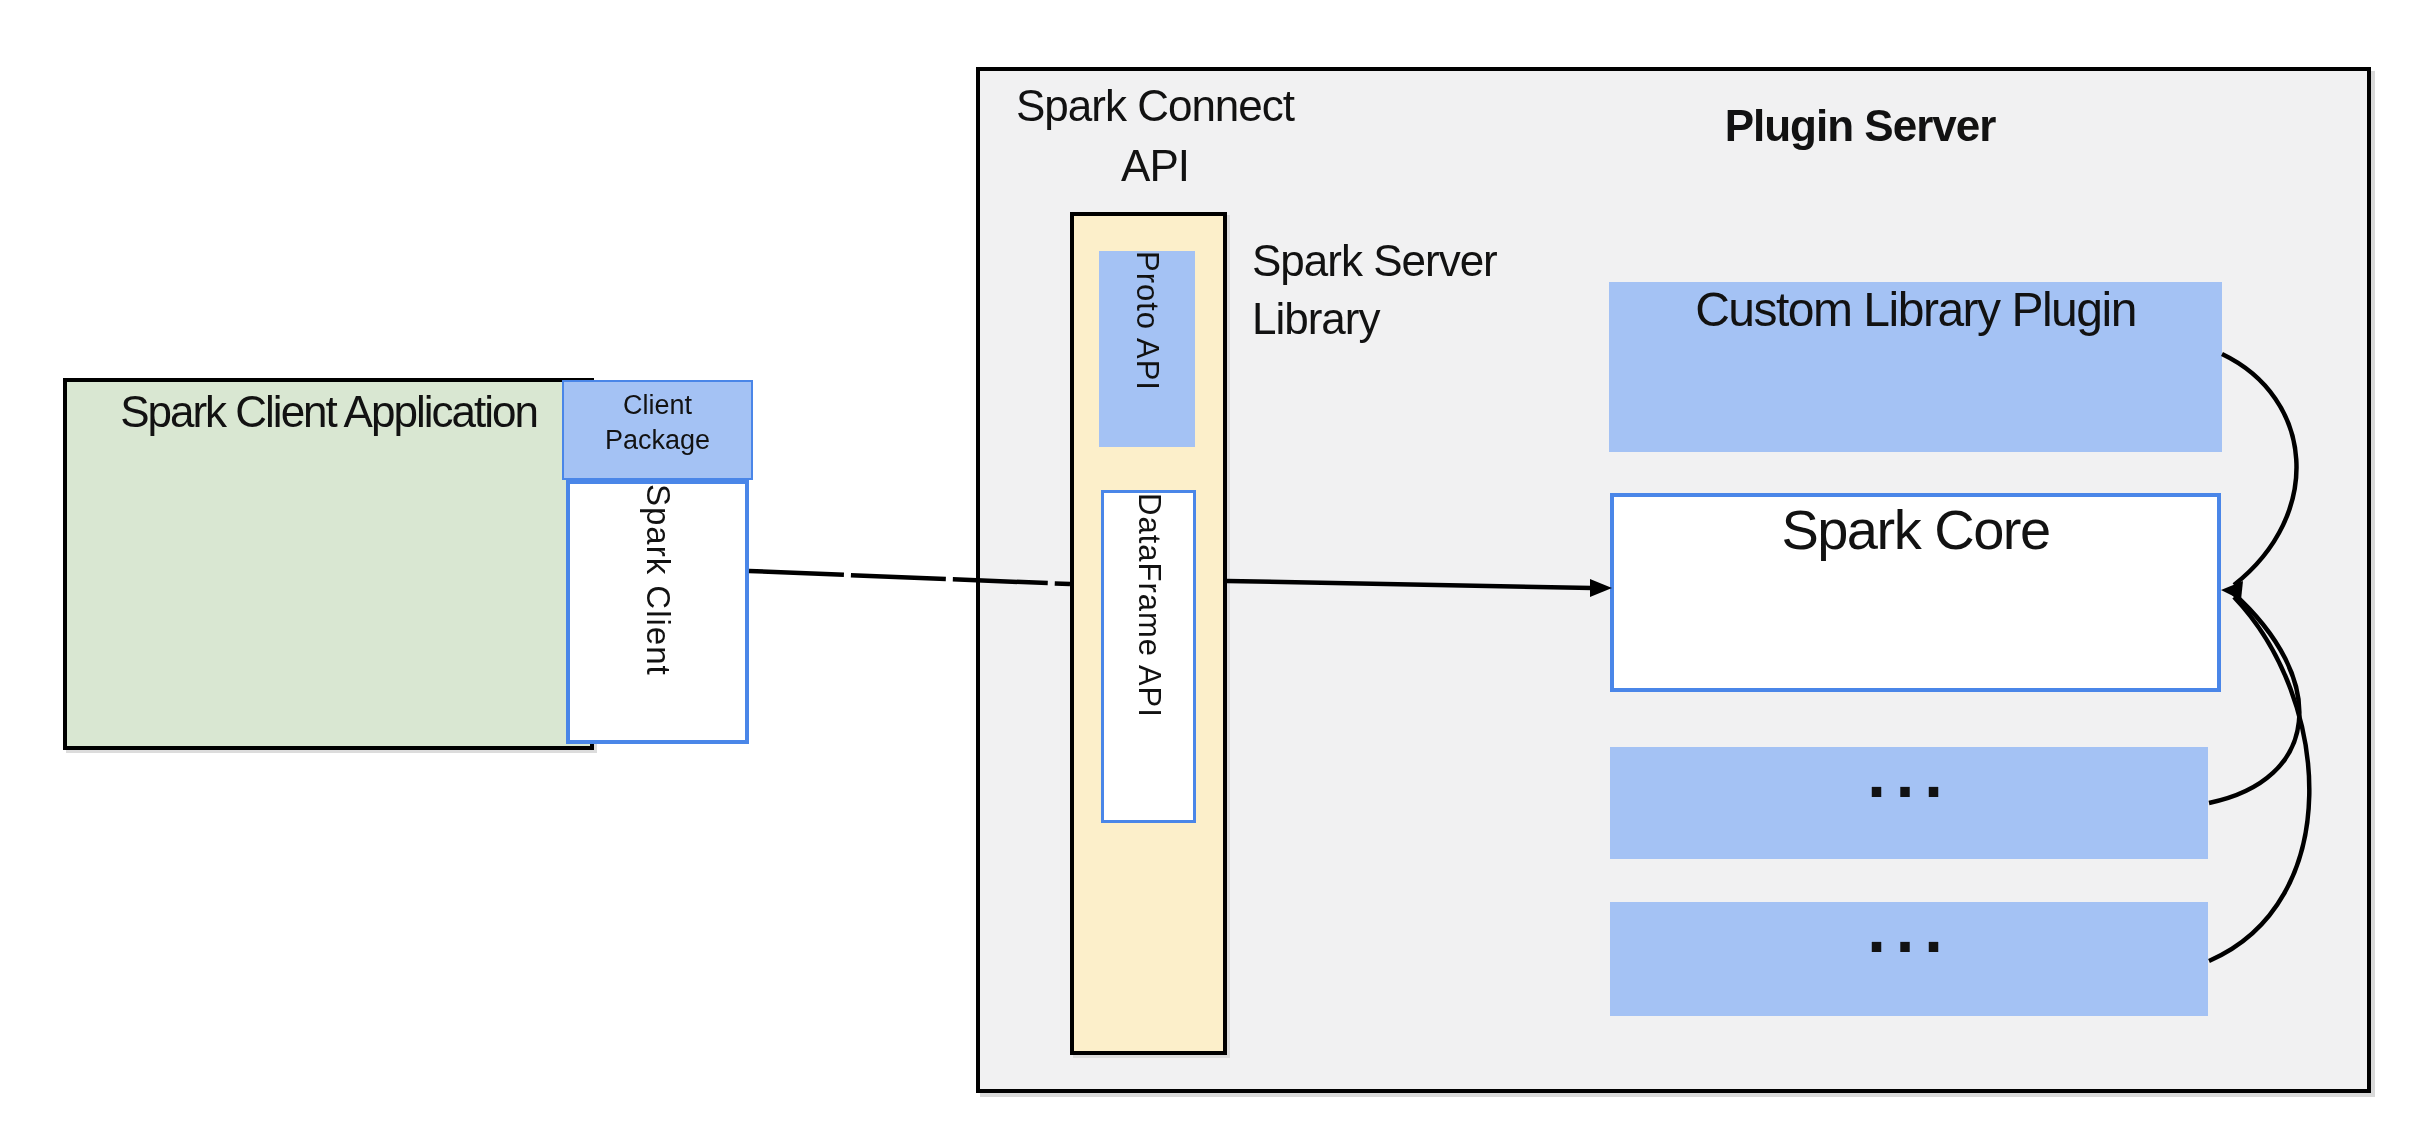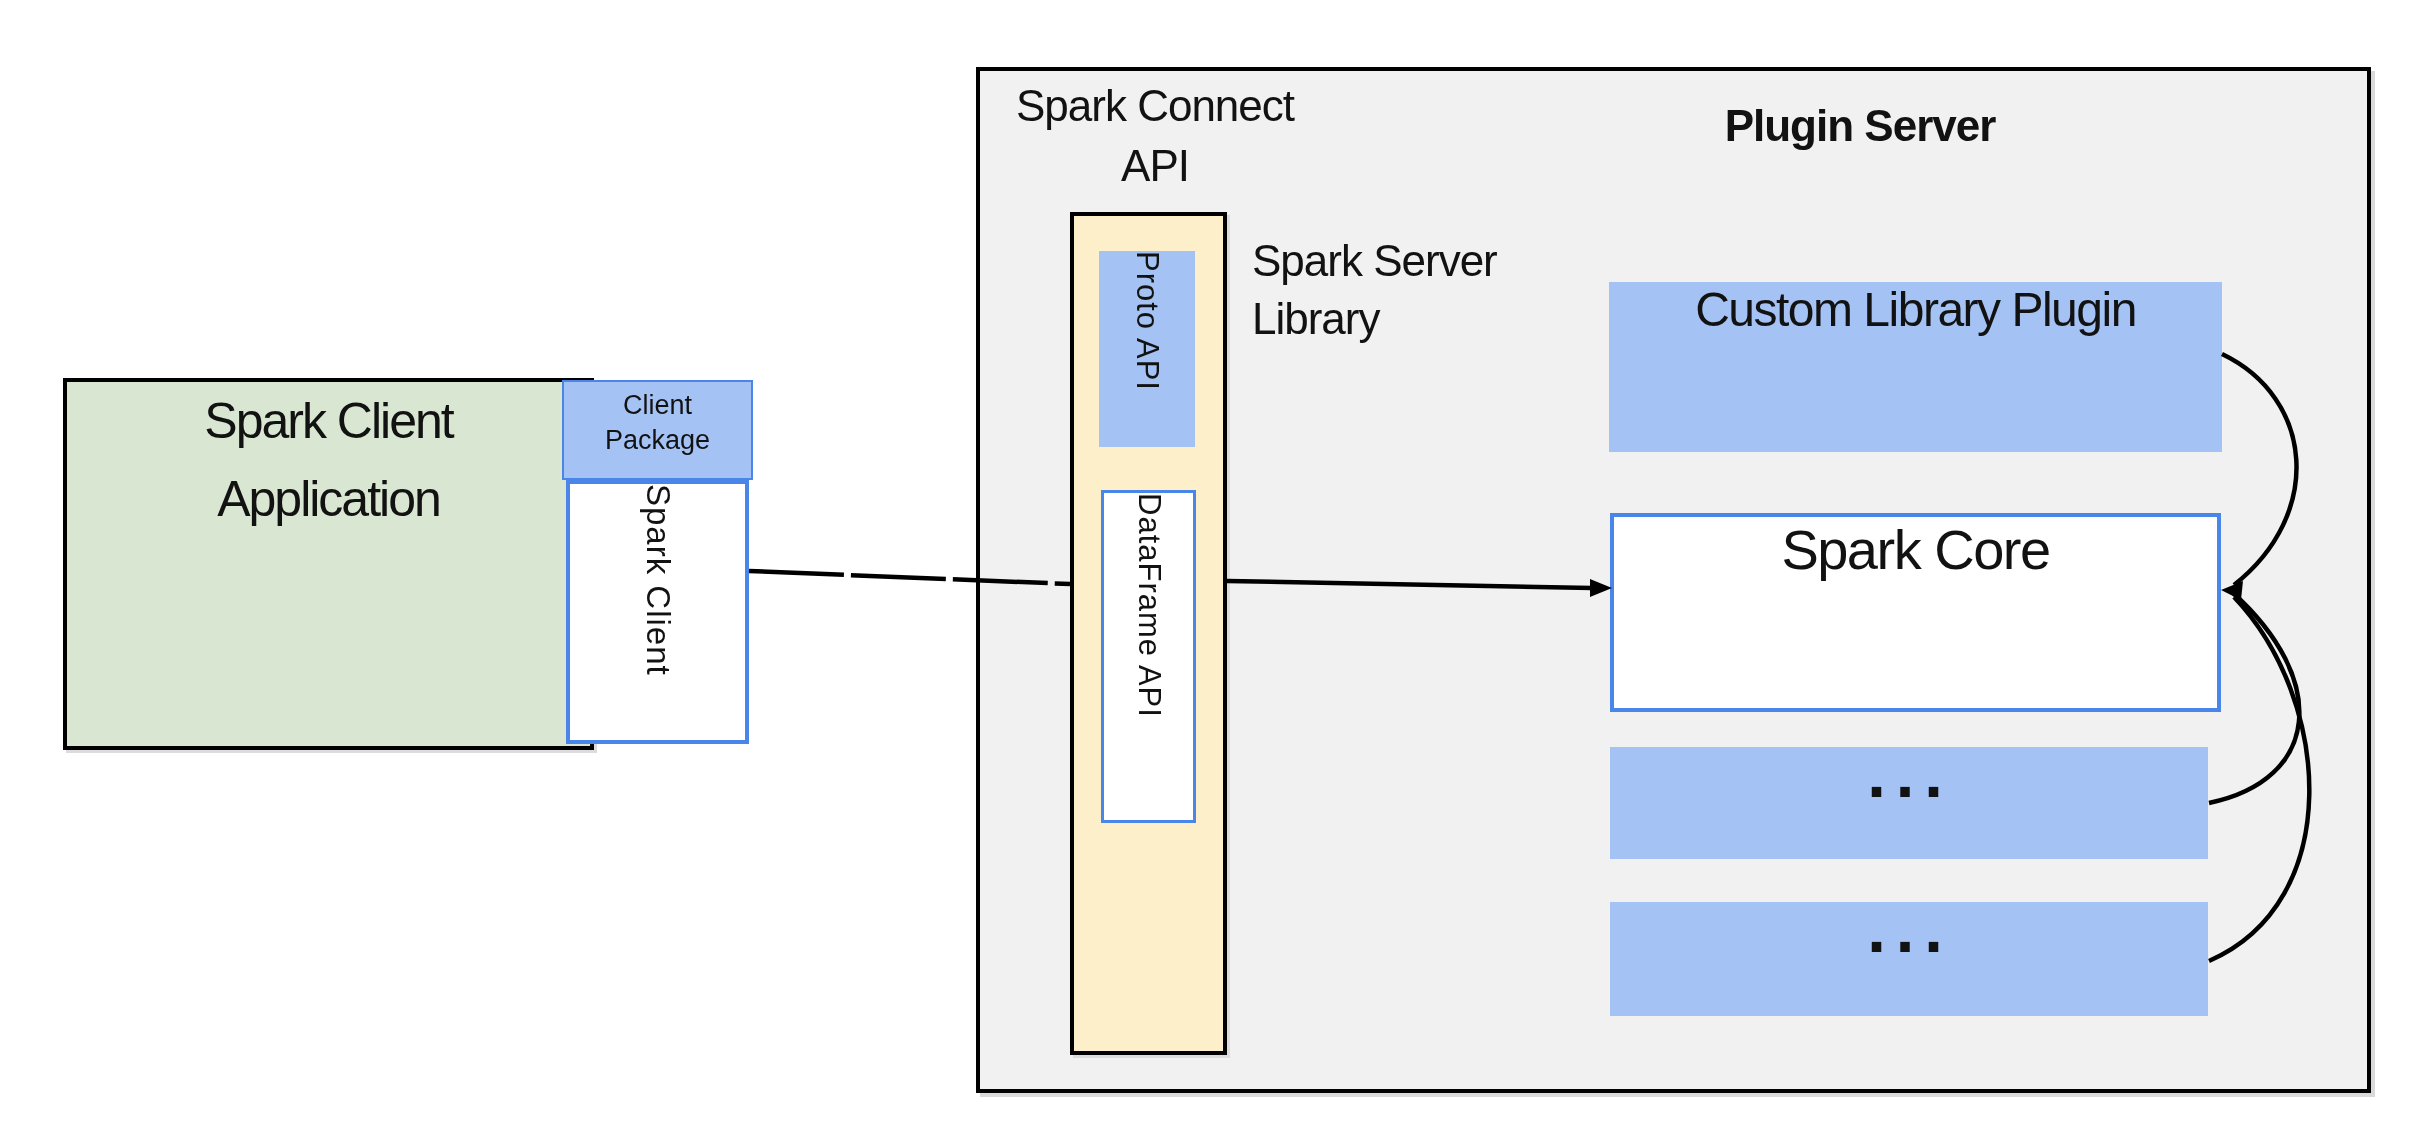--- a/index.html
+++ b/index.html
@@ -39,23 +39,23 @@
   .blue-box{ background:var(--blue-fill); }
   .blue-box-bordered{ background:var(--blue-fill); border:2px solid var(--blue-border); }
   .white-box{ background:#ffffff; border:4px solid var(--blue-border); }
   .yellow-box{
     background:var(--yellow-fill);
     border:4px solid var(--line);
     box-shadow:3px 3px 0 #dcdcdc;
   }
 
   
-  .lbl-xl{font-size:50px;letter-spacing:-2px;line-height:78px;}
+  .lbl-xl{font-size:44px;letter-spacing:-2px;line-height:60px;}
   .lbl-lg{font-size:44px;letter-spacing:-1px;line-height:60px;}
-  .lbl-core{font-size:56px;letter-spacing:-1.5px;margin-top:20px;}
+  .lbl-core{font-size:56px;letter-spacing:-1.5px;}
   .lbl-plugin{font-size:48px;letter-spacing:-1.5px;}
   .lbl-sm{font-size:27px;line-height:35px;}
   .bold{font-weight:700;}
   .vtext{
     writing-mode:vertical-rl;
     text-orientation:mixed;
     font-size:31px;
     letter-spacing:1px;
     white-space:nowrap;
   }

